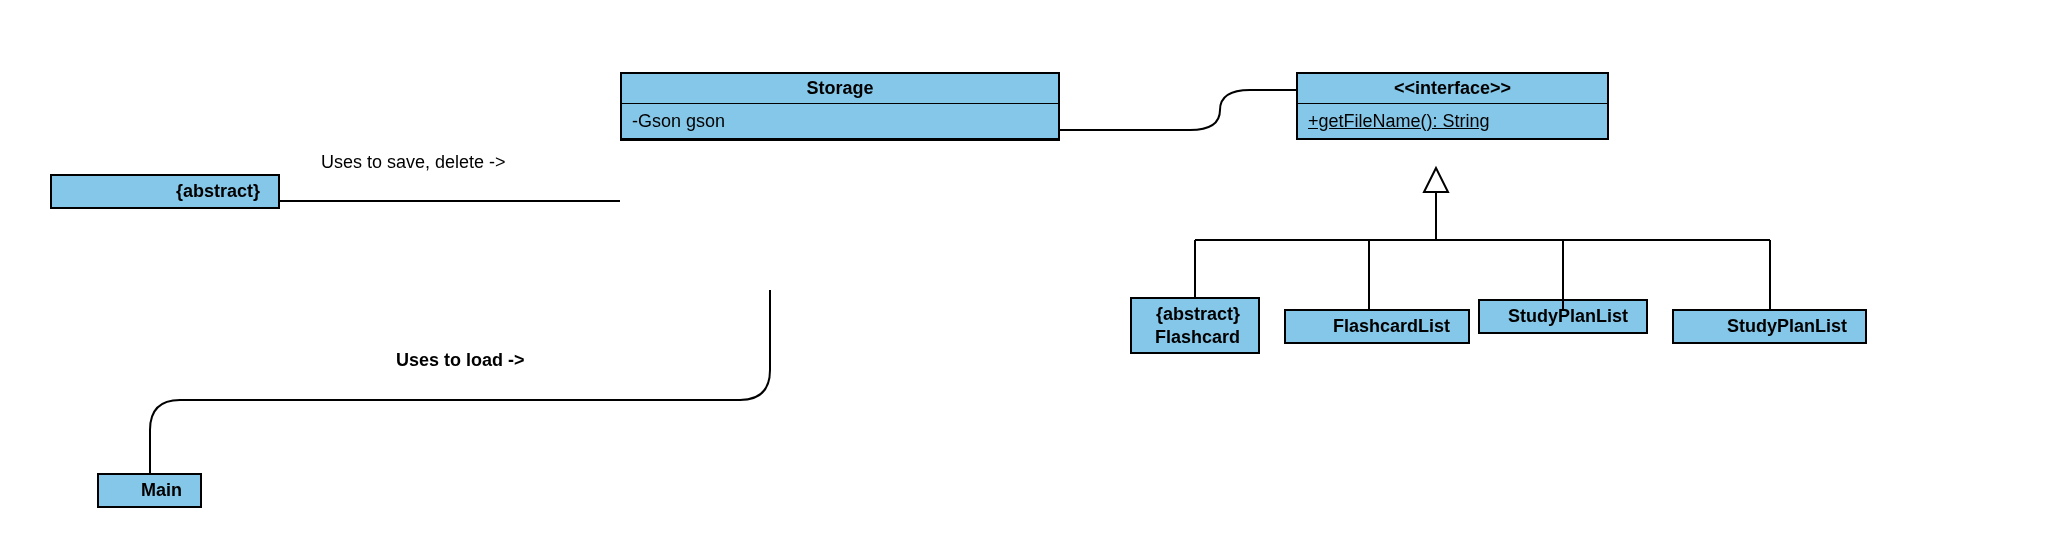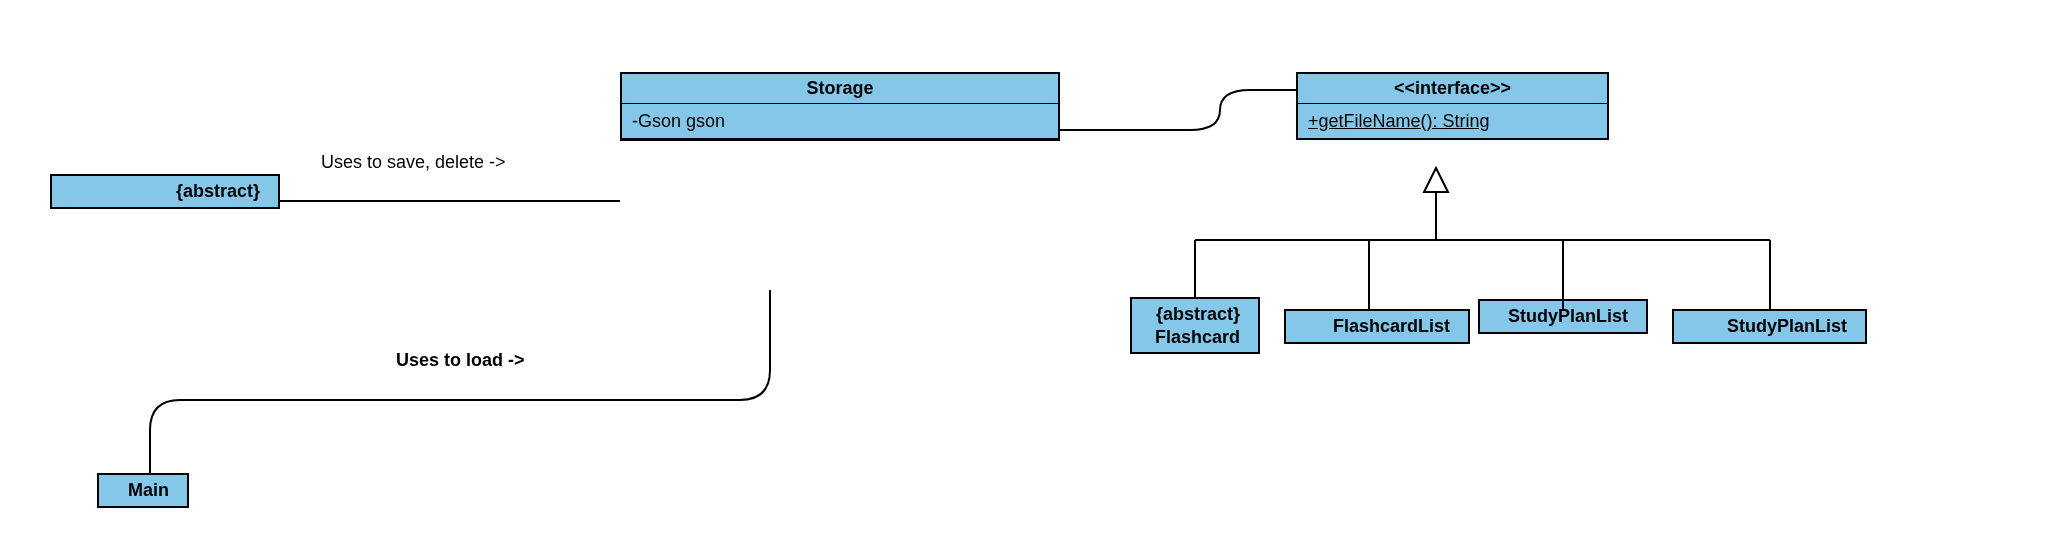--- a/index.html
+++ b/index.html
@@ -53,21 +53,21 @@
 </style>
 </head>
 <body>
 
 <div class="canvas">
 
   <div class="simple" style="left:50px; top:174px; width:230px;">
     <div>{abstract}</div>
   </div>
 
-  <div class="simple" style="left:97px; top:473px; width:92px;">
+  <div class="simple" style="left:97px; top:473px; width:105px;">
     <span>Main</span>
   </div>
 
   <div class="box" style="left:620px; top:72px; width:440px;">
     <div class="hdr">Storage</div>
     <div class="section">
       <div class="row">-Gson gson</div>
     </div>
   </div>
 

